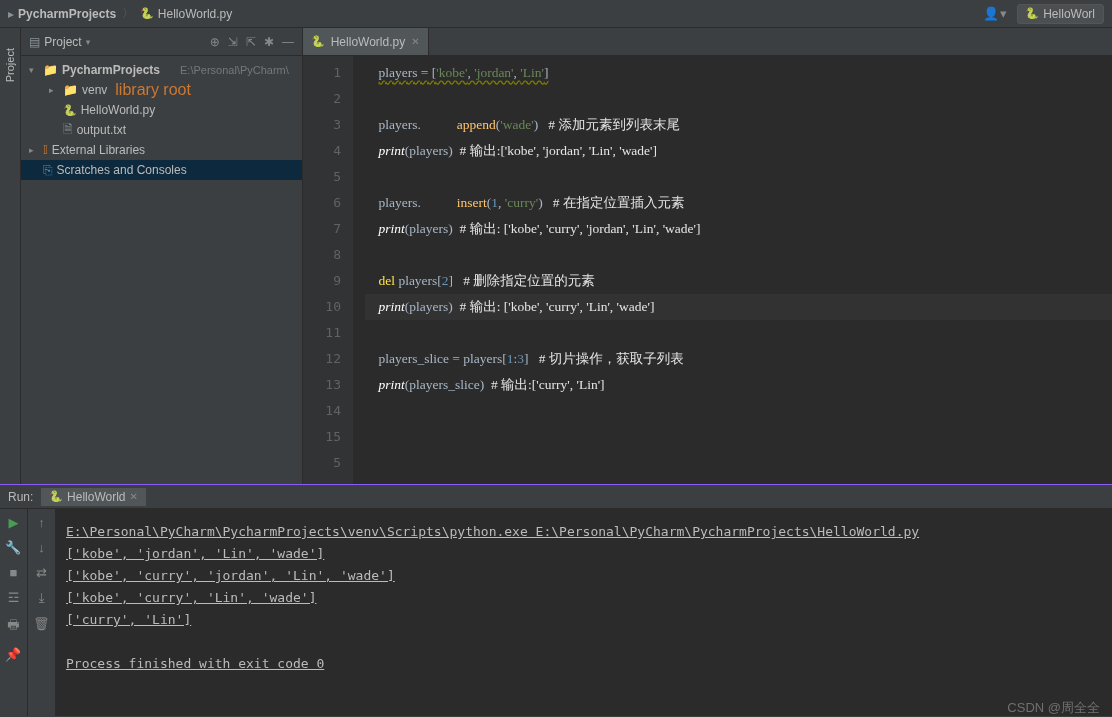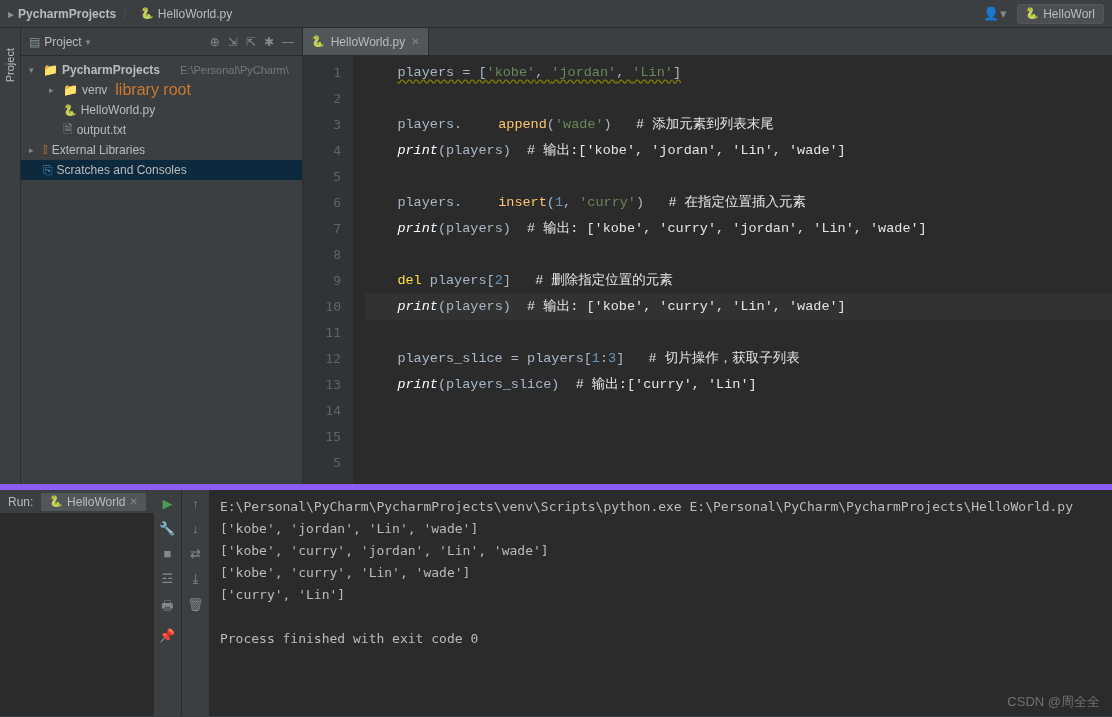--- a/index.html
+++ b/index.html
@@ -108,38 +108,39 @@
       padding: 4px 12px 4px 4px;
       color: #606366;
       font-family: "Consolas", monospace;
       font-size: 13px;
       line-height: 26px;
     }
     .code {
       flex: 1;
       background: #2b2b2b;
       color: #a9b7c6;
-      font-family: Liberation Mono, monospace;
+      font-family: Liberation Serif, serif;
       font-size: 13.5px;
       line-height: 26px;
       padding: 4px 0 4px 12px;
       white-space: pre;
     }
     .code .s { color: #6a8759; }
     .code .c { color: #e5e5e5; }
     .code .k { color: #fde047; }
     .code .n { color: #6897bb; }
     .code .f { color: #ffc66d; margin-left: 36px; }
     .code .fi { color: #ffffff; font-style: italic; }
     .code .hl { background: #323232; display: inline-block; width: 100%; }
     .bottom-panel {
       height: 232px;
       background: #2b2b2b;
-      border-top: 6px solid #8b5cf6;
-      display: flex;
+      border-top: 1px solid #8b5cf6;
+      display: flex;
+      flex-direction: column;
     }
     .run-header {
       height: 24px;
       background: #3c3f41;
       display: flex;
       align-items: center;
       padding: 0 8px;
       gap: 8px;
       border-bottom: 1px solid #2b2b2b;
     }
@@ -174,27 +175,28 @@
     }
     .tb-icon { color: #888; font-size: 13px; }
     .run-icon { color: #499c54; }
     .console {
       flex: 1;
       background: #2b2b2b;
       color: #bbb;
       font-family: "Consolas", monospace;
       font-size: 13px;
       line-height: 22px;
-      padding: 6px 10px;
+      padding: 12px 10px;
       white-space: pre;
+      text-decoration: underline;
     }
     .watermark {
       position: absolute;
       right: 12px;
-      bottom: 6px;
+      bottom: 0;
       color: #707070;
       font-size: 13px;
     }
     .py-icon { color: #3c7cb5; font-size: 11px; }
     .folder-icon { color: #87939a; }
     .txt-icon { color: #87939a; }
     .lib-icon { color: #cc7832; }
     .scratch-icon { color: #4e8ec2; }
     .user-icon { color: #888; font-size: 13px; }
     .underline-wavy { text-decoration: underline wavy #808000; text-underline-offset: 3px; }

